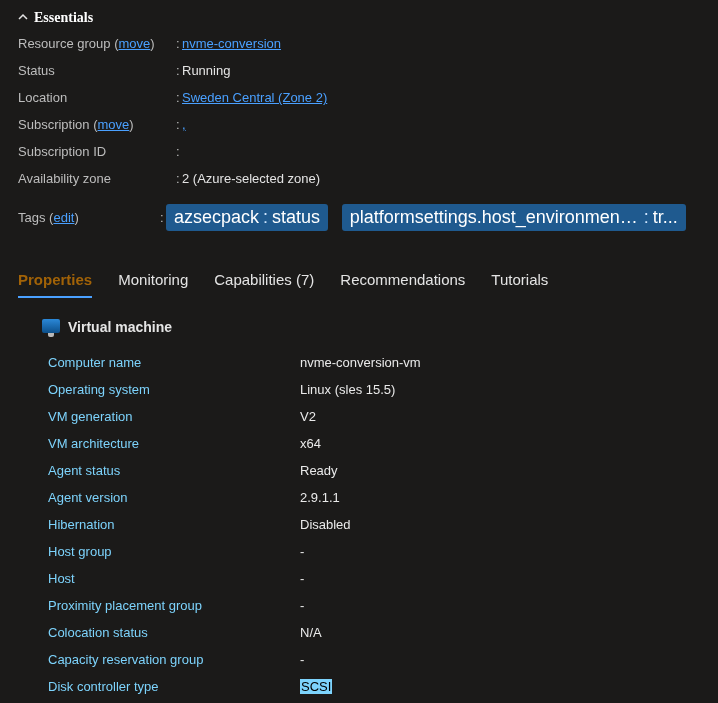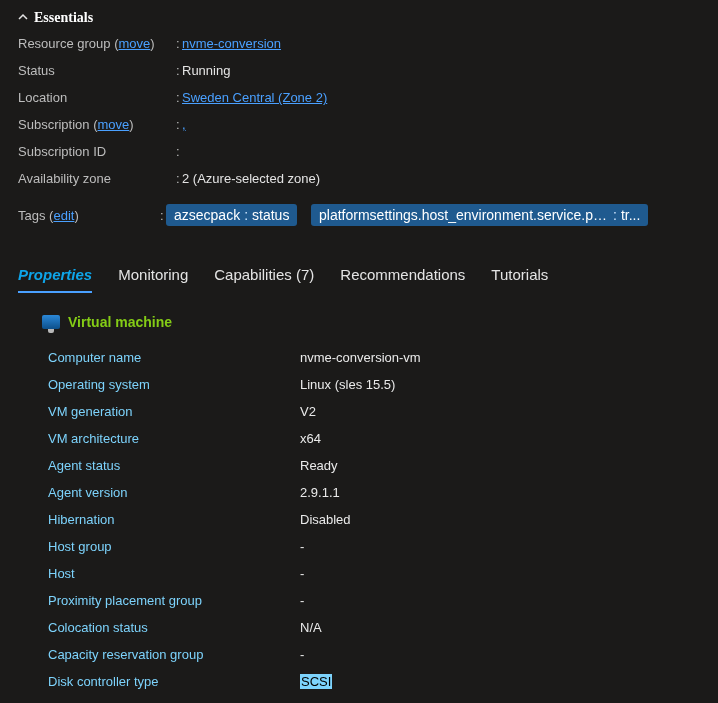--- a/index.html
+++ b/index.html
@@ -63,21 +63,21 @@
     margin-top: 10px;
   }
   .tag-chip {
     display: inline-flex;
     align-items: center;
     background: #1f5a8f;
     color: #fff;
     border-radius: 3px;
     padding: 3px 8px;
     margin-right: 10px;
-    font-size: 14px;
+    font-size: 18px;
     max-width: 390px;
     white-space: nowrap;
     cursor: pointer;
   }
   .tag-chip .tk { }
   .tag-chip .sep { margin: 0 4px; color: #cfe6ff; }
   .tag-chip .tv-ellipsis {
     overflow: hidden;
     text-overflow: ellipsis;
     max-width: 290px;
@@ -92,34 +92,32 @@
   }
   .tab {
     font-size: 15px;
     color: #e4e4e4;
     padding: 6px 0 8px 0;
     cursor: pointer;
     border-bottom: 2px solid transparent;
   }
   .tab.active {
     font-weight: 600;
-    color: #0ea5e9;
+    color: #a16207;
     border-bottom: 2px solid #4aa0ff;
-    font-style: italic;
   }
   .section {
     margin-top: 20px;
   }
   .section-header {
     display: flex;
-    align-items: center;
     gap: 8px;
     font-weight: 700;
     font-size: 14px;
-    color: #84cc16;
+    color: #e5e5e5;
     margin-bottom: 14px;
     margin-left: 4px;
     padding-left: 20px;
   }
   .monitor-icon {
     width: 18px;
     height: 14px;
     background: linear-gradient(#2b88d8, #0c4f8a);
     border-radius: 2px;
     position: relative;

